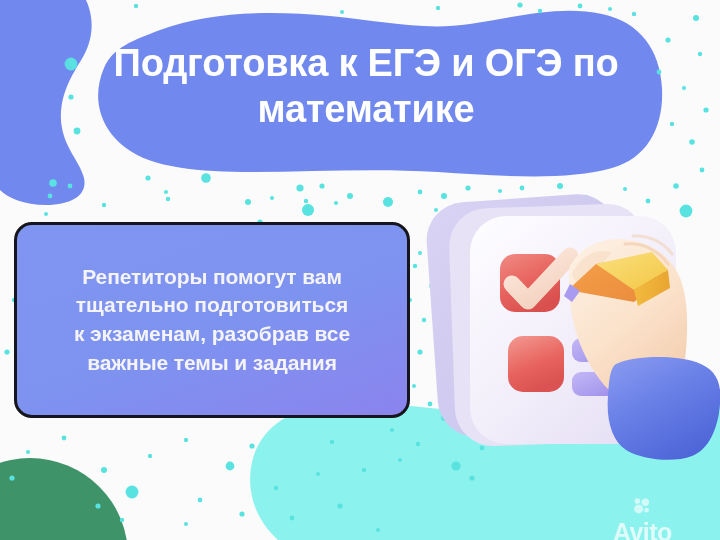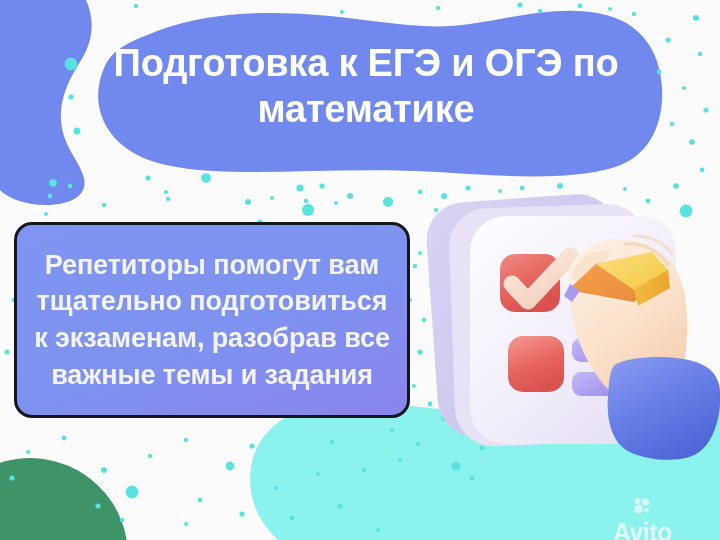--- a/index.html
+++ b/index.html
@@ -55,21 +55,21 @@
     background: linear-gradient(160deg, #8094f2 0%, #7e92f0 55%, #8b84ee 100%);
     border: 3px solid #15161c;
     border-radius: 18px;
     display: flex;
     align-items: center;
     justify-content: center;
     z-index: 6;
   }
   .text-card-inner {
     color: #f4f4f6;
-    font-size: 27px;
+    font-size: 21px;
     font-weight: bold;
     line-height: 1.36;
     text-align: center;
     white-space: pre-line;
     padding: 0 12px;
     letter-spacing: -0.1px;
   }
 
   
   .illustration {

